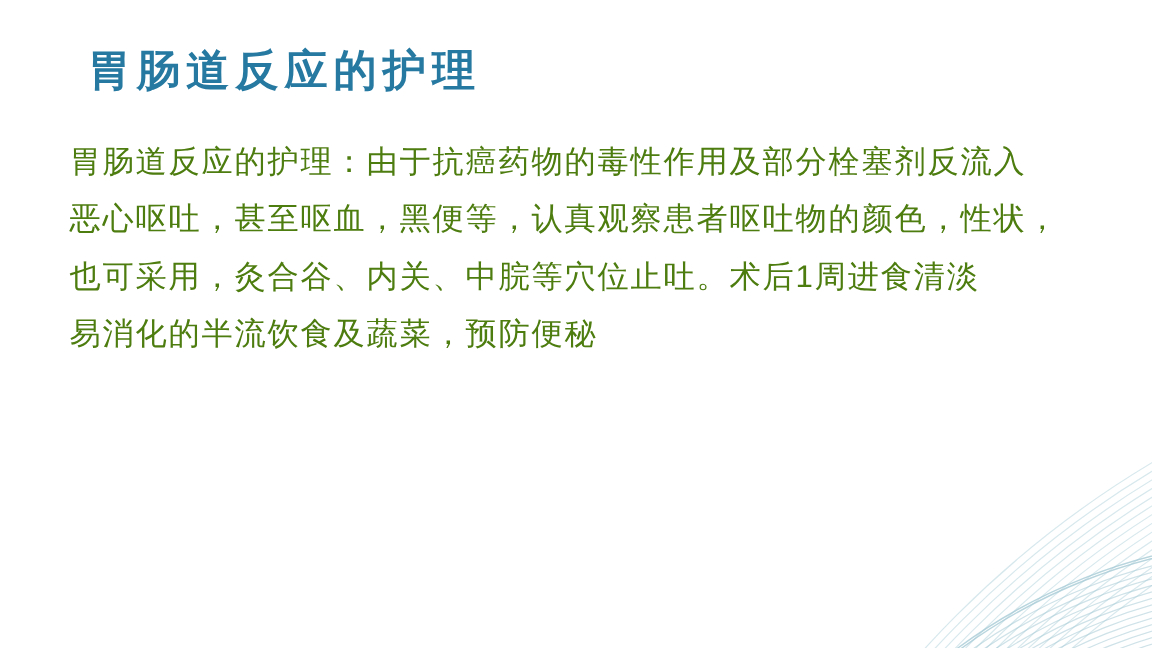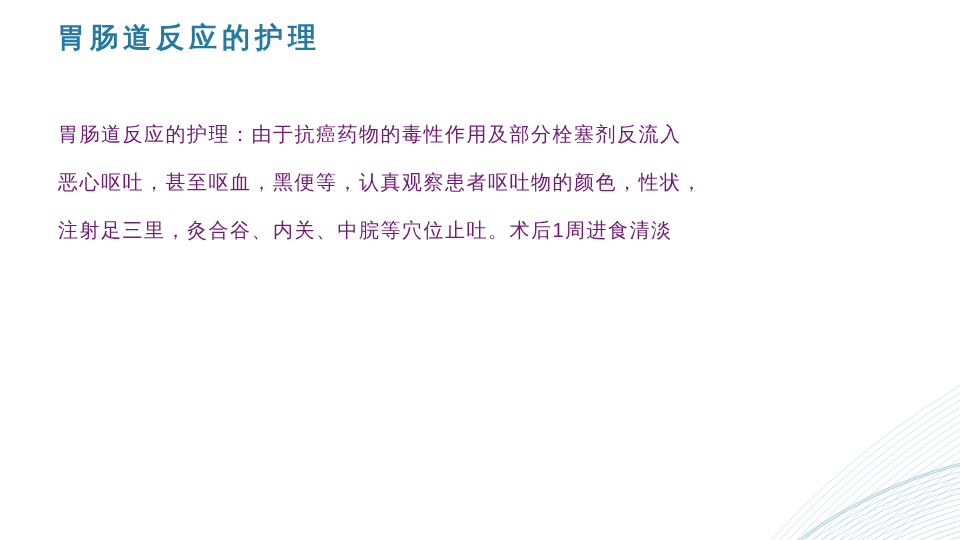--- a/index.html
+++ b/index.html
@@ -12,35 +12,35 @@
     width: 960px;
     height: 540px;
     background: #ffffff;
     overflow: hidden;
     font-family: "Liberation Sans", sans-serif;
   }
   .slide-title {
     position: absolute;
     left: 57px;
     top: 22px;
-    margin: 0;
-    font-size: 28px;
+    margin: 16px;
+    font-size: 36px;
     line-height: 1.15;
     font-weight: bold;
     letter-spacing: 5px;
     color: #2679A1;
     white-space: nowrap;
   }
   .slide-body {
     position: absolute;
     left: 58px;
     top: 110px;
     width: 860px;
-    color: #701a75;
-    font-size: 20px;
+    color: #4d7c0f;
+    font-size: 26px;
     line-height: 48px;
     letter-spacing: 1.5px;
   }
   .body-line {
     white-space: nowrap;
   }
   .globe-decor {
     position: absolute;
     left: 0;
     top: 0;
@@ -52,21 +52,22 @@
 </head>
 <body>
 
 <div class="slide">
 
   <h1 class="slide-title">胃肠道反应的护理</h1>
 
   <div class="slide-body">
     <div class="body-line">胃肠道反应的护理：由于抗癌药物的毒性作用及部分栓塞剂反流入</div>
     <div class="body-line">恶心呕吐，甚至呕血，黑便等，认真观察患者呕吐物的颜色，性状，</div>
-    <div class="body-line">注射足三里，灸合谷、内关、中脘等穴位止吐。术后1周进食清淡</div>
+    <div class="body-line">也可采用，灸合谷、内关、中脘等穴位止吐。术后1周进食清淡</div>
+    <div class="body-line">易消化的半流饮食及蔬菜，预防便秘</div>
   </div>
 
   <svg class="globe-decor" viewBox="0 0 960 540" width="960" height="540" aria-hidden="true">
       <circle cx="1075" cy="915" r="390" fill="none" stroke="#A6CBD6" stroke-opacity="0.55" stroke-width="1"></circle>
       <circle cx="1075" cy="915" r="395.2307692307692" fill="none" stroke="#A6CBD6" stroke-opacity="0.55" stroke-width="1"></circle>
       <circle cx="1075" cy="915" r="400.46153846153845" fill="none" stroke="#A6CBD6" stroke-opacity="0.55" stroke-width="1"></circle>
       <circle cx="1075" cy="915" r="405.6923076923077" fill="none" stroke="#A6CBD6" stroke-opacity="0.55" stroke-width="1"></circle>
       <circle cx="1075" cy="915" r="410.9230769230769" fill="none" stroke="#A6CBD6" stroke-opacity="0.55" stroke-width="1"></circle>
       <circle cx="1075" cy="915" r="416.15384615384613" fill="none" stroke="#A6CBD6" stroke-opacity="0.55" stroke-width="1"></circle>
       <circle cx="1075" cy="915" r="421.38461538461536" fill="none" stroke="#A6CBD6" stroke-opacity="0.55" stroke-width="1"></circle>

